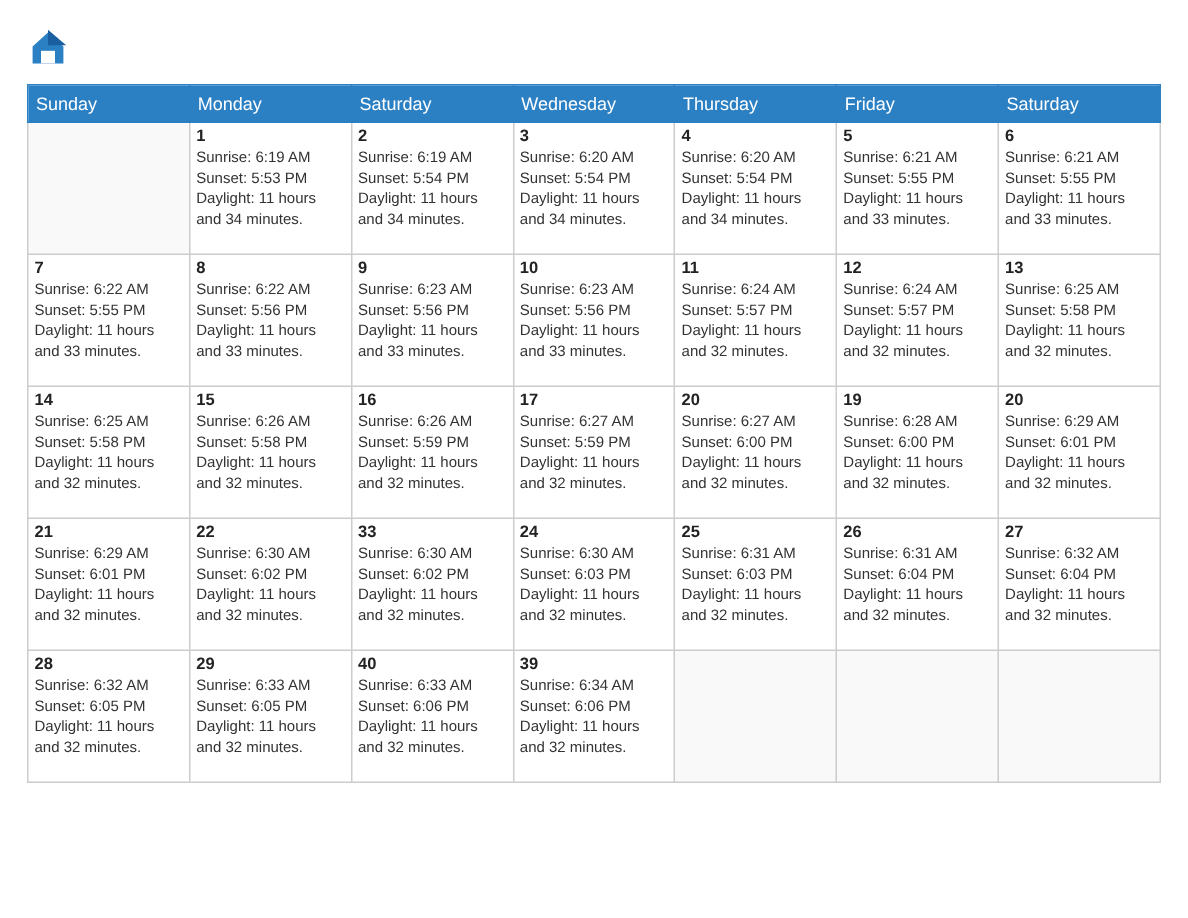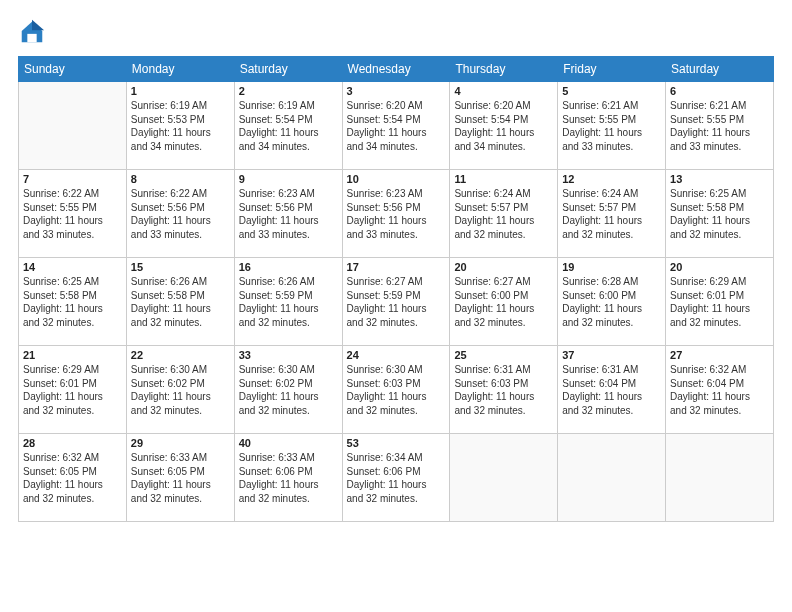--- a/index.html
+++ b/index.html
@@ -232,21 +232,21 @@
           </td>
           <td>
             <span class="day-num">24</span>
             <div class="day-info">Sunrise: 6:30 AM<br>Sunset: 6:03 PM<br>Daylight: 11 hours<br>and 32 minutes.</div>
           </td>
           <td>
             <span class="day-num">25</span>
             <div class="day-info">Sunrise: 6:31 AM<br>Sunset: 6:03 PM<br>Daylight: 11 hours<br>and 32 minutes.</div>
           </td>
           <td>
-            <span class="day-num">37</span>
+            <span class="day-num">26</span>
             <div class="day-info">Sunrise: 6:31 AM<br>Sunset: 6:04 PM<br>Daylight: 11 hours<br>and 32 minutes.</div>
           </td>
           <td>
             <span class="day-num">27</span>
             <div class="day-info">Sunrise: 6:32 AM<br>Sunset: 6:04 PM<br>Daylight: 11 hours<br>and 32 minutes.</div>
           </td>
         </tr>
         <tr>
           <td>
             <span class="day-num">28</span>
@@ -254,21 +254,21 @@
           </td>
           <td>
             <span class="day-num">29</span>
             <div class="day-info">Sunrise: 6:33 AM<br>Sunset: 6:05 PM<br>Daylight: 11 hours<br>and 32 minutes.</div>
           </td>
           <td>
             <span class="day-num">40</span>
             <div class="day-info">Sunrise: 6:33 AM<br>Sunset: 6:06 PM<br>Daylight: 11 hours<br>and 32 minutes.</div>
           </td>
           <td>
-            <span class="day-num">53</span>
+            <span class="day-num">39</span>
             <div class="day-info">Sunrise: 6:34 AM<br>Sunset: 6:06 PM<br>Daylight: 11 hours<br>and 32 minutes.</div>
           </td>
           <td class="empty"></td>
           <td class="empty"></td>
           <td class="empty"></td>
         </tr>
       </tbody>
   </table>
 </div>
 

